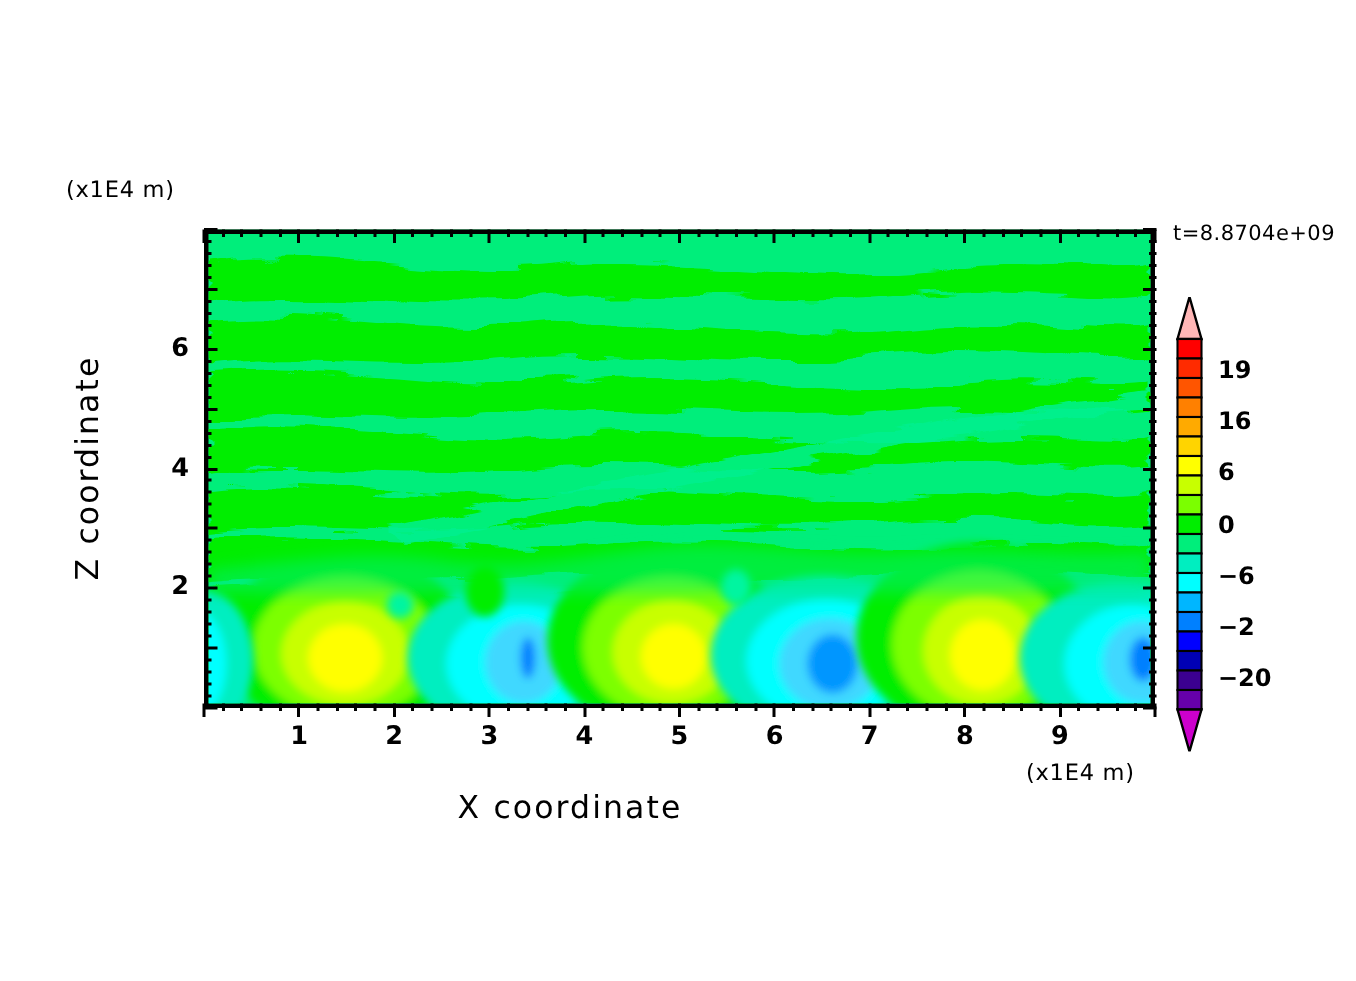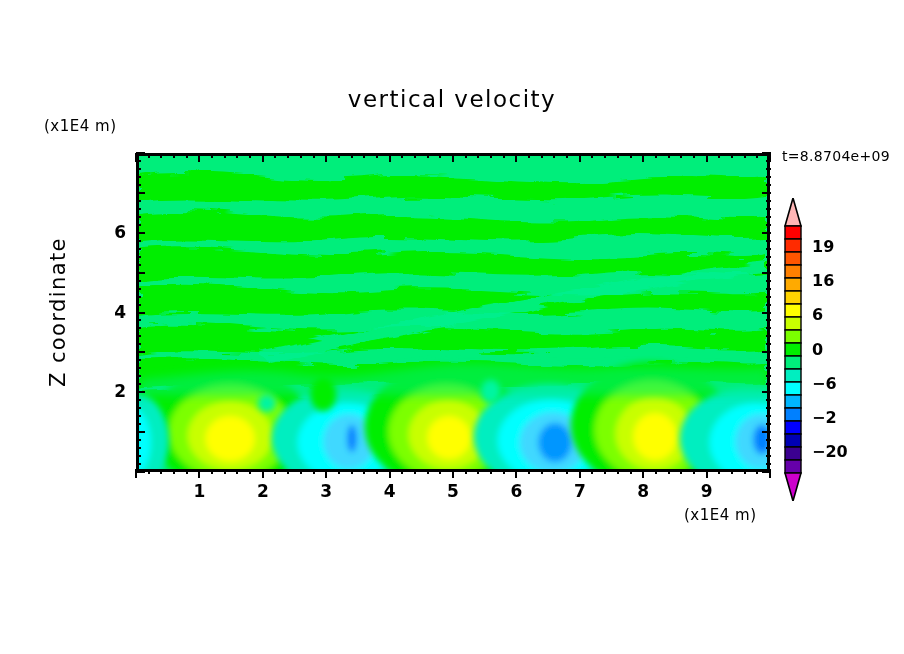--- a/index.html
+++ b/index.html
@@ -73,21 +73,20 @@
   .cblabel{
     position:absolute;left:812px;width:60px;margin-top:-10px;
     font-size:16px;font-weight:bold;text-align:left;
   }
 </style>
 </head>
 <body>
 
 <div id="root">
 
-  <div class="title">vertical velocity</div>
   <div class="unit-topleft">(x1E4 m)</div>
   <div class="time-label">t=8.8704e+09</div>
 
   <div id="plot">
     <div id="field">
       <svg viewBox="0 0 634 319" preserveAspectRatio="none">
         <defs>
 
           <filter id="soft" x="-20%" y="-20%" width="140%" height="140%">
             <feGaussianBlur stdDeviation="3"></feGaussianBlur>
@@ -395,20 +394,21 @@
       <div class="xtlabel" style="left: 579.8px;">7</div>
       <div class="xtlabel" style="left: 643.2px;">8</div>
       <div class="xtlabel" style="left: 706.6px;">9</div>
     </div>
   <div id="ytlabels">
       <div class="ytlabel" style="top: 392.25px;">2</div>
       <div class="ytlabel" style="top: 312.5px;">4</div>
       <div class="ytlabel" style="top: 232.75px;">6</div>
     </div>
 
+  <div class="xaxis-title">X coordinate</div>
   <div class="yaxis-title">Z coordinate</div>
   <div class="unit-bottomright">(x1E4 m)</div>
 
   <div id="cbar">
       <svg width="24" height="303">
         <polygon points="12,0 20,28 4,28" fill="#ffb6b6" stroke="#000" stroke-width="1.6"></polygon>
         <rect x="4" y="28" width="16" height="13" fill="#ff0000" stroke="#000" stroke-width="1.4"></rect>
         <rect x="4" y="41" width="16" height="13" fill="#ff2b00" stroke="#000" stroke-width="1.4"></rect>
         <rect x="4" y="54" width="16" height="13" fill="#ff5500" stroke="#000" stroke-width="1.4"></rect>
         <rect x="4" y="67" width="16" height="13" fill="#ff8000" stroke="#000" stroke-width="1.4"></rect>

